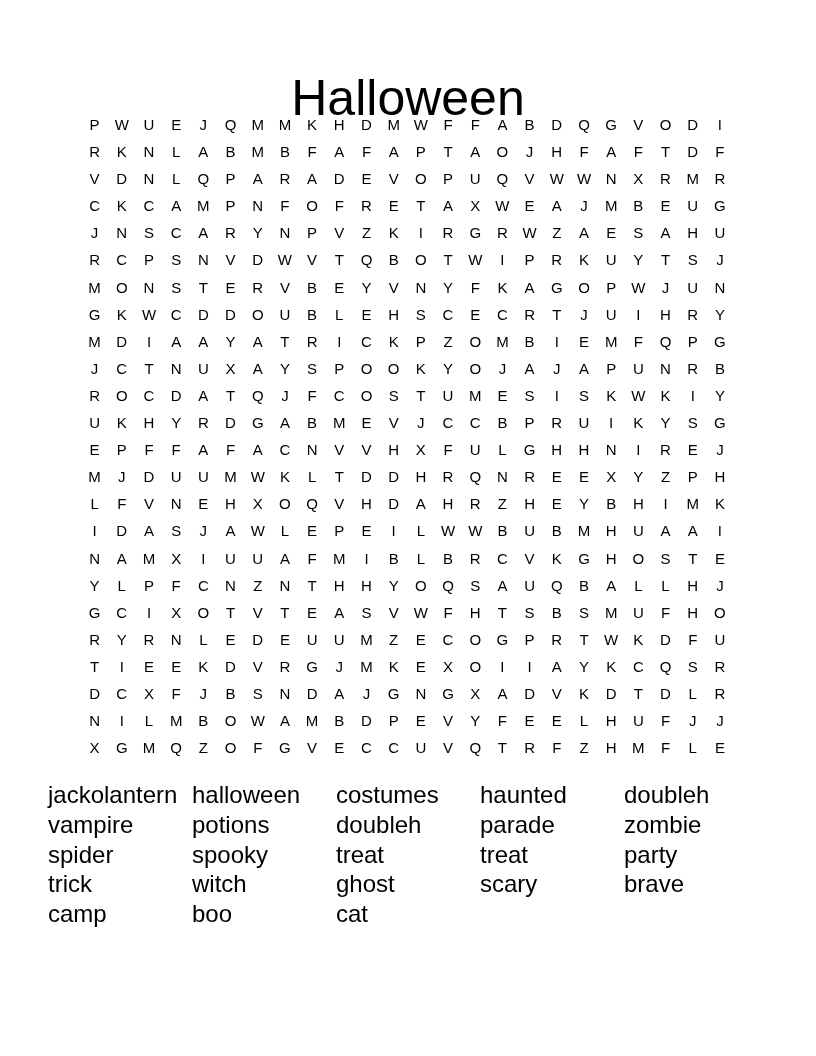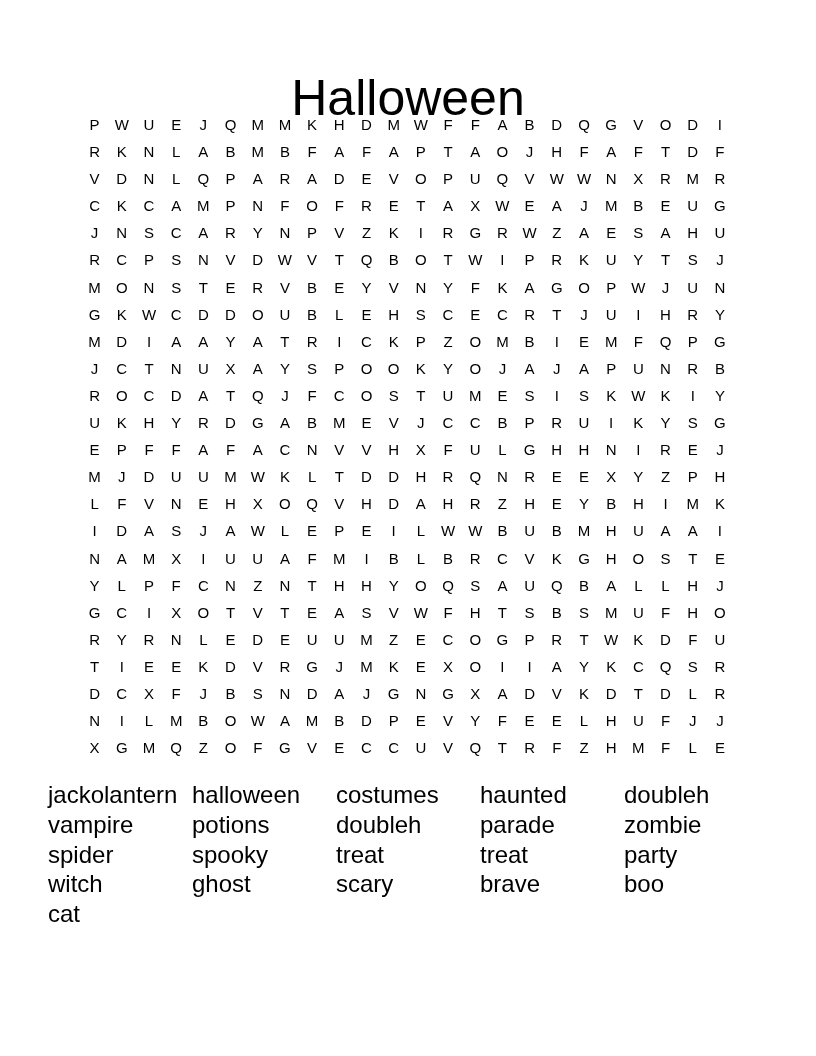--- a/index.html
+++ b/index.html
@@ -648,19 +648,21 @@
     <div class="word">vampire</div>
     <div class="word">potions</div>
     <div class="word">doubleh</div>
     <div class="word">parade</div>
     <div class="word">zombie</div>
     <div class="word">spider</div>
     <div class="word">spooky</div>
     <div class="word">treat</div>
     <div class="word">treat</div>
     <div class="word">party</div>
+    <div class="word">trick</div>
     <div class="word">witch</div>
     <div class="word">ghost</div>
     <div class="word">scary</div>
     <div class="word">brave</div>
+    <div class="word">camp</div>
     <div class="word">boo</div>
     <div class="word">cat</div>
   </div>
 
 </body></html>

